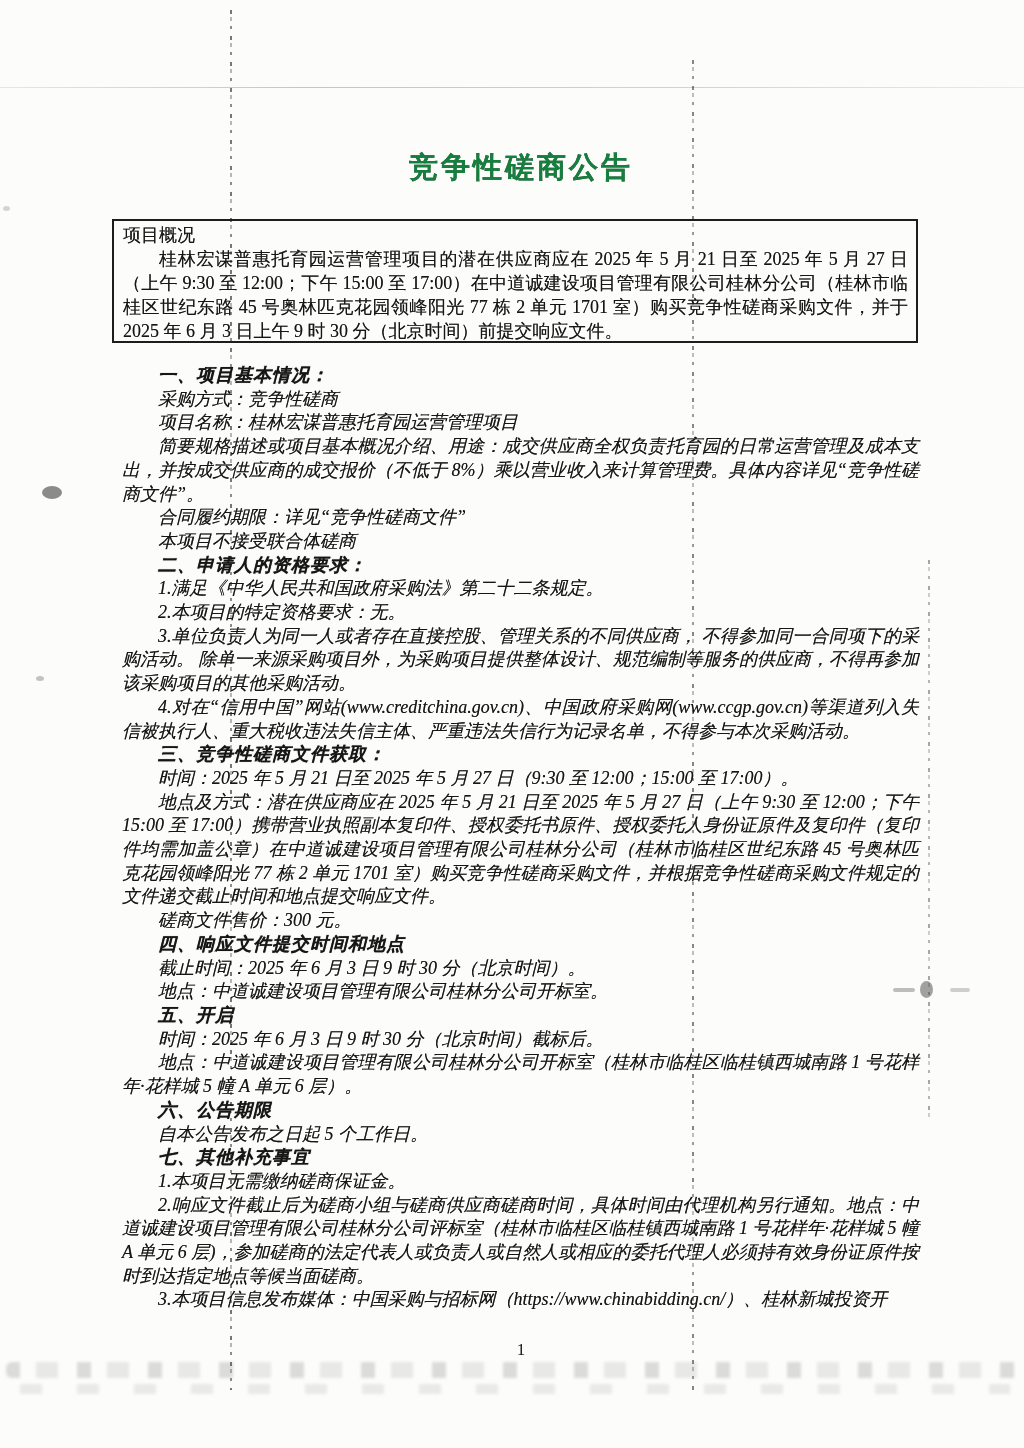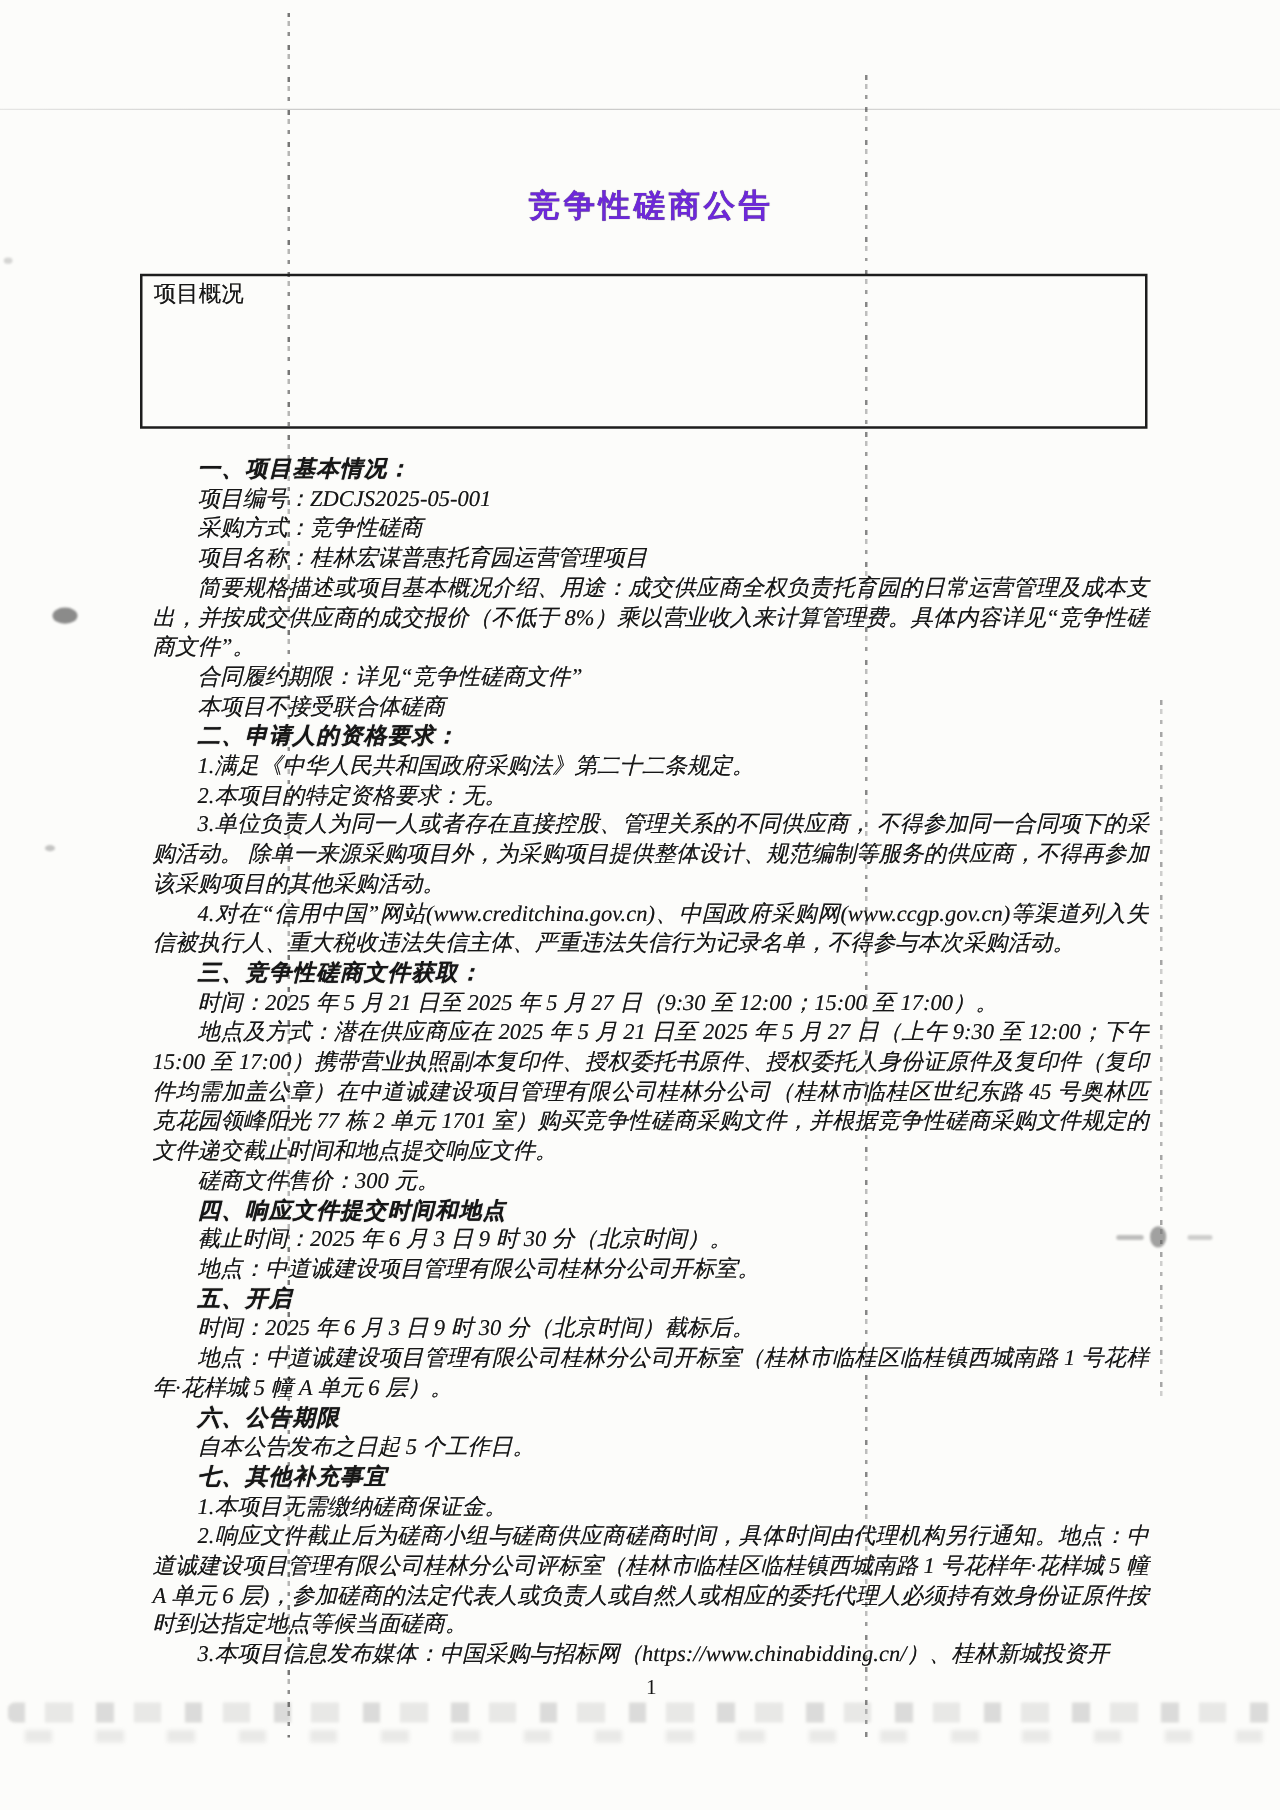--- a/index.html
+++ b/index.html
@@ -44,22 +44,22 @@
   .speck { position:absolute; background:rgba(45,45,45,.55); border-radius:50%; filter:blur(.7px); }
   .speck-a { left:42px;  top:486px;  width:20px; height:13px; }
   .speck-b { left:36px;  top:676px;  width:8px;  height:5px; opacity:.5; }
   .speck-c { left:893px; top:988px;  width:22px; height:4px; opacity:.55; border-radius:2px; }
   .speck-d { left:920px; top:981px;  width:13px; height:17px; opacity:.8; }
   .speck-e { left:950px; top:988px;  width:20px; height:4px; opacity:.4; border-radius:2px; }
   .speck-f { left:3px;   top:206px;  width:7px;  height:5px; opacity:.35; }
   
   .doc-title {
     position:absolute; left:122px; top:148px; width:798px;
-    text-align:center; font-size:25px; font-weight:bold; letter-spacing:3px;
-    color:#6d28d9; text-shadow:0 0 .6px rgba(10,10,10,.75);
+    text-align:center; font-size:29px; font-weight:bold; letter-spacing:3px;
+    color:#15803d; text-shadow:0 0 .6px rgba(10,10,10,.75);
     margin:0;
   }
   .overview-box {
     position:absolute; left:112px; top:219px; width:806px; height:124px;
     border:2px solid #1d1d1d; box-sizing:border-box;
     padding:2px 8px 0 9px;
     font-size:18px; line-height:24px;
     text-shadow:0 0 .5px rgba(20,20,20,.6);
   }
   .overview-label { margin:0; }
@@ -97,25 +97,25 @@
   <div class="speck speck-b"></div>
   <div class="speck speck-c"></div>
   <div class="speck speck-d"></div>
   <div class="speck speck-e"></div>
   <div class="speck speck-f"></div>
 
   <h1 class="doc-title">竞争性磋商公告</h1>
 
   <div class="overview-box">
     <p class="overview-label">项目概况</p>
+    <p class="overview-text">桂林宏谋普惠托育园运营管理项目的潜在供应商应在 2025 年 5 月 21 日至 2025 年 5 月 27 日（上午 9:30 至 12:00；下午 15:00 至 17:00）在中道诚建设项目管理有限公司桂林分公司（桂林市临桂区世纪东路 45 号奥林匹克花园领峰阳光 77 栋 2 单元 1701 室）购买竞争性磋商采购文件，并于 2025 年 6 月 3 日上午 9 时 30 分（北京时间）前提交响应文件。</p>
   </div>
 
   <div class="doc-body">
       <p class="heading">一、项目基本情况：</p>
-      <p class="para">项目编号：ZDCJS2025-05-001</p>
       <p class="para">采购方式：竞争性磋商</p>
       <p class="para">项目名称：桂林宏谋普惠托育园运营管理项目</p>
       <p class="para">简要规格描述或项目基本概况介绍、用途：成交供应商全权负责托育园的日常运营管理及成本支出，并按成交供应商的成交报价（不低于 8%）乘以营业收入来计算管理费。具体内容详见“竞争性磋商文件”。</p>
       <p class="para">合同履约期限：详见“竞争性磋商文件”</p>
       <p class="para">本项目不接受联合体磋商</p>
       <p class="heading">二、申请人的资格要求：</p>
       <p class="para">1.满足《中华人民共和国政府采购法》第二十二条规定。</p>
       <p class="para">2.本项目的特定资格要求：无。</p>
       <p class="para">3.单位负责人为同一人或者存在直接控股、管理关系的不同供应商， 不得参加同一合同项下的采购活动。 除单一来源采购项目外，为采购项目提供整体设计、规范编制等服务的供应商，不得再参加该采购项目的其他采购活动。</p>
       <p class="para">4.对在“信用中国”网站(www.creditchina.gov.cn)、中国政府采购网(www.ccgp.gov.cn)等渠道列入失信被执行人、重大税收违法失信主体、严重违法失信行为记录名单，不得参与本次采购活动。</p>

